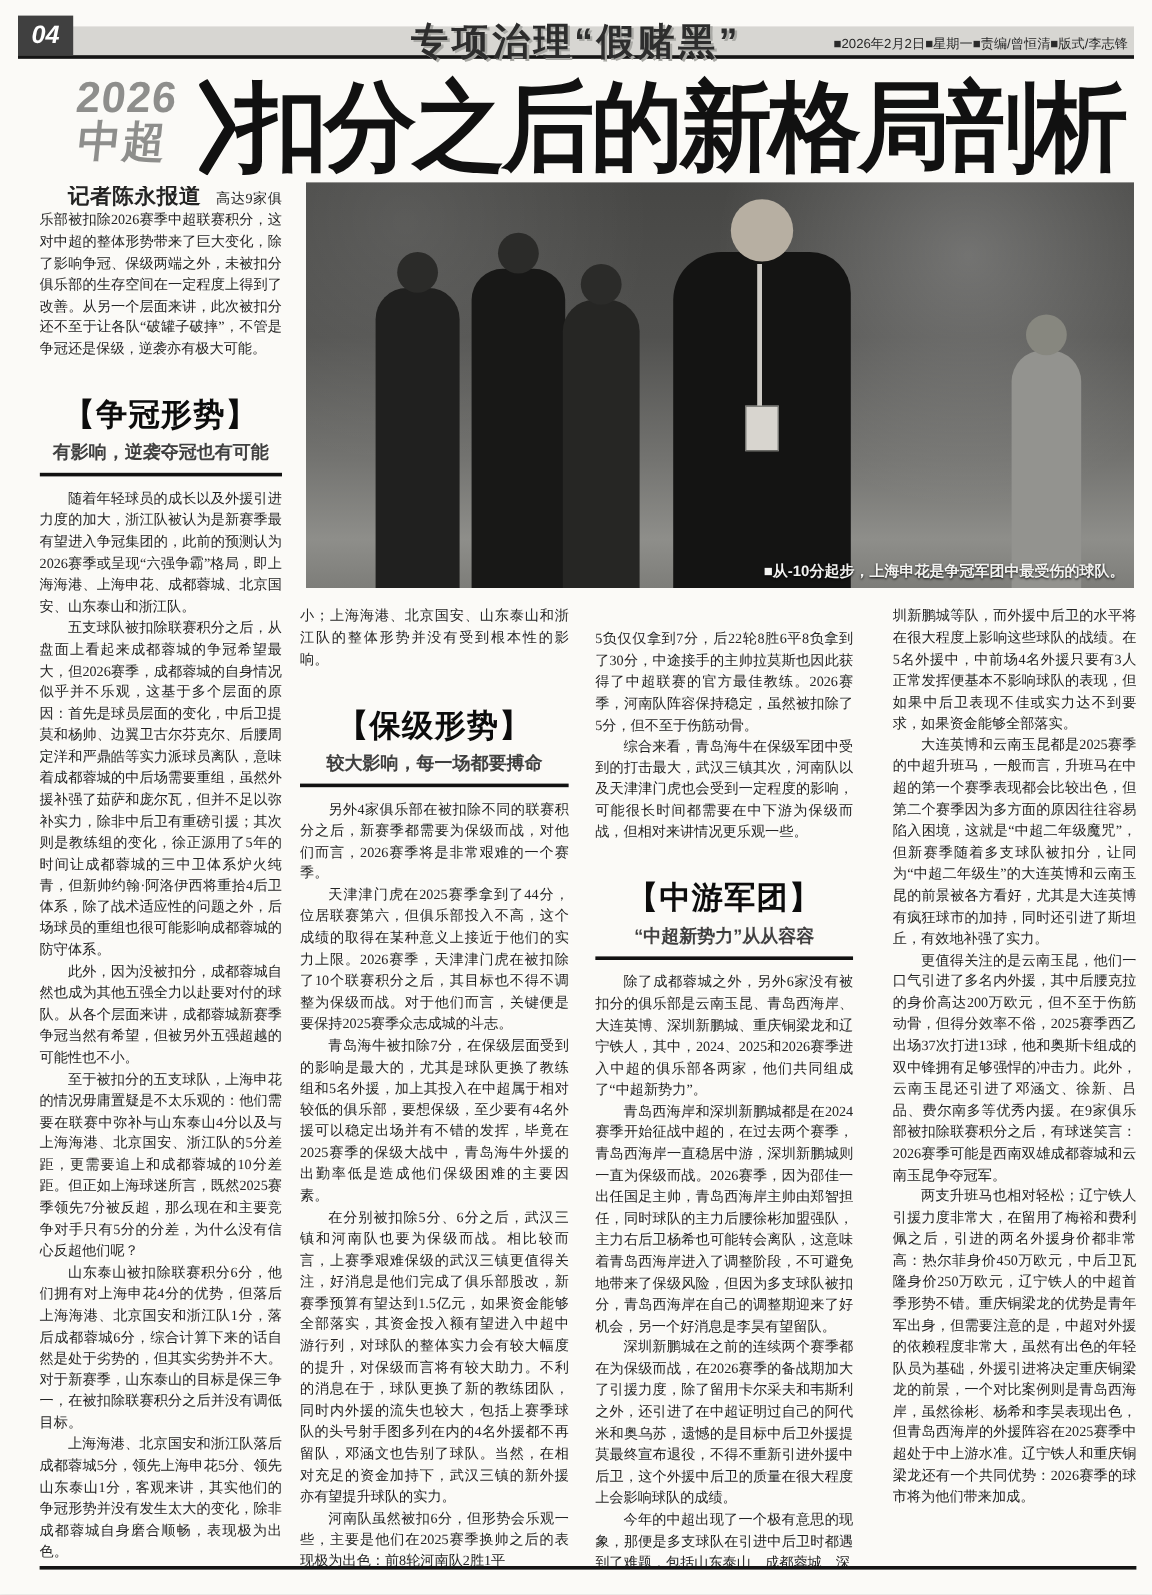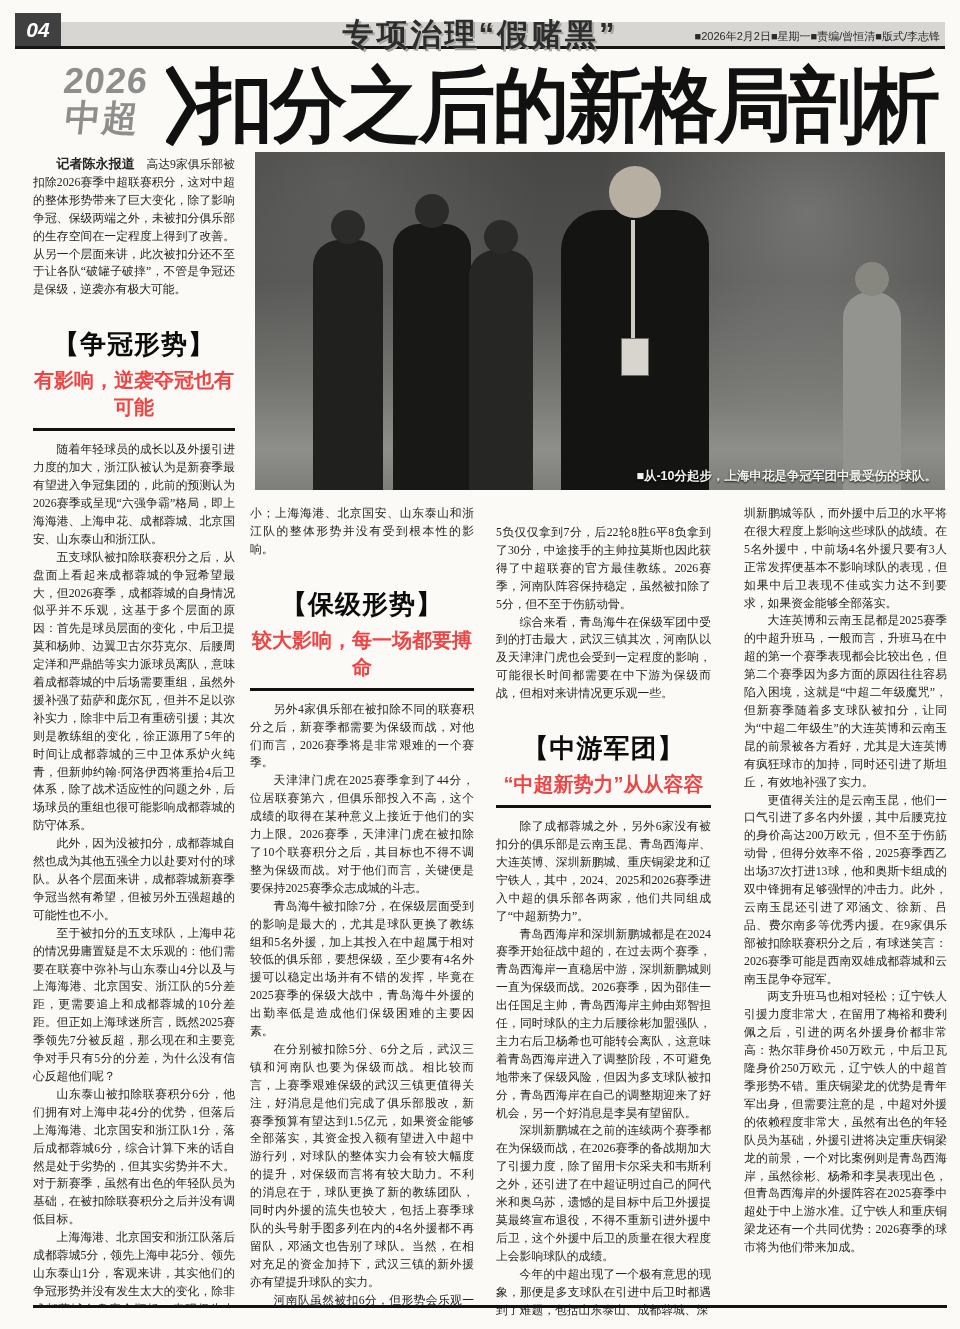--- a/index.html
+++ b/index.html
@@ -45,24 +45,24 @@
   .caption{position:absolute;right:8px;bottom:5px;font-family:"Liberation Sans",sans-serif;
            font-weight:bold;font-size:12.5px;color:#f4f4f2;text-shadow:0 1px 2px #000;}
   
   .col{position:absolute;overflow:hidden;text-align:justify;}
   .col1{left:33px; top:155px;width:202px;height:1150px;}
   .col2{left:250px;top:505px;width:224px;height:803px;}
   .col3{left:496px;top:524px;width:215px;height:803px;}
   .col4{left:744px;top:505px;width:203px;height:803px;}
   .body-p{margin:0;font-size:11.8px;line-height:17.9px;text-indent:2em;color:#242424;}
   .body-p.cont{text-indent:0;}
-  .body-p.lead b{font-size:13px;}
+  .body-p.lead b{font-size:18px;}
   .section{margin:28px 0 10px;text-align:center;font-family:"Liberation Sans","DejaVu Sans",sans-serif;}
   .sec-title{font-size:26px;font-weight:900;letter-spacing:1px;color:#0c0c0c;}
-  .sec-sub{font-size:20px;font-weight:700;margin-top:5px;color:#ef4444;}
+  .sec-sub{font-size:15px;font-weight:700;margin-top:5px;color:#404040;}
   .sec-rule{height:3px;background:#111;margin-top:7px;}
   .bottom-rule{position:absolute;left:33px;right:13px;top:1305px;height:3px;background:#141414;}
 </style>
 </head>
 <body>
 
 <div class="page">
 
   <div class="hdr-band"></div>
   <div class="banner">专项治理“假赌黑”</div>
@@ -105,21 +105,21 @@
       <p class="body-p lead"><b>记者陈永报道</b>　<span>高达9家俱乐部被扣除2026赛季中超联赛积分，这对中超的整体形势带来了巨大变化，除了影响争冠、保级两端之外，未被扣分俱乐部的生存空间在一定程度上得到了改善。从另一个层面来讲，此次被扣分还不至于让各队“破罐子破摔”，不管是争冠还是保级，逆袭亦有极大可能。</span></p>
       <div class="section">
         <div class="sec-title">【争冠形势】</div>
         <div class="sec-sub">有影响，逆袭夺冠也有可能</div>
         <div class="sec-rule"></div>
       </div>
       <p class="body-p">随着年轻球员的成长以及外援引进力度的加大，浙江队被认为是新赛季最有望进入争冠集团的，此前的预测认为2026赛季或呈现“六强争霸”格局，即上海海港、上海申花、成都蓉城、北京国安、山东泰山和浙江队。</p>
       <p class="body-p">五支球队被扣除联赛积分之后，从盘面上看起来成都蓉城的争冠希望最大，但2026赛季，成都蓉城的自身情况似乎并不乐观，这基于多个层面的原因：首先是球员层面的变化，中后卫提莫和杨帅、边翼卫古尔芬克尔、后腰周定洋和严鼎皓等实力派球员离队，意味着成都蓉城的中后场需要重组，虽然外援补强了茹萨和庞尔瓦，但并不足以弥补实力，除非中后卫有重磅引援；其次则是教练组的变化，徐正源用了5年的时间让成都蓉城的三中卫体系炉火纯青，但新帅约翰·阿洛伊西将重拾4后卫体系，除了战术适应性的问题之外，后场球员的重组也很可能影响成都蓉城的防守体系。</p>
       <p class="body-p">此外，因为没被扣分，成都蓉城自然也成为其他五强全力以赴要对付的球队。从各个层面来讲，成都蓉城新赛季争冠当然有希望，但被另外五强超越的可能性也不小。</p>
       <p class="body-p">至于被扣分的五支球队，上海申花的情况毋庸置疑是不太乐观的：他们需要在联赛中弥补与山东泰山4分以及与上海海港、北京国安、浙江队的5分差距，更需要追上和成都蓉城的10分差距。但正如上海球迷所言，既然2025赛季领先7分被反超，那么现在和主要竞争对手只有5分的分差，为什么没有信心反超他们呢？</p>
-      <p class="body-p">山东泰山被扣除联赛积分6分，他们拥有对上海申花4分的优势，但落后上海海港、北京国安和浙江队1分，落后成都蓉城6分，综合计算下来的话自然是处于劣势的，但其实劣势并不大。对于新赛季，虽然有出色的年轻队员为基础，在被扣除联赛积分之后并没有调低目标。</p>
+      <p class="body-p">山东泰山被扣除联赛积分6分，他们拥有对上海申花4分的优势，但落后上海海港、北京国安和浙江队1分，落后成都蓉城6分，综合计算下来的话自然是处于劣势的，但其实劣势并不大。对于新赛季，山东泰山的目标是保三争一，在被扣除联赛积分之后并没有调低目标。</p>
       <p class="body-p">上海海港、北京国安和浙江队落后成都蓉城5分，领先上海申花5分、领先山东泰山1分，客观来讲，其实他们的争冠形势并没有发生太大的变化，除非成都蓉城自身磨合顺畅，表现极为出色。</p>
     </div>
   <div class="col col2">
       <p class="body-p cont">小；上海海港、北京国安、山东泰山和浙江队的整体形势并没有受到根本性的影响。</p>
       <div class="section">
         <div class="sec-title">【保级形势】</div>
         <div class="sec-sub">较大影响，每一场都要搏命</div>
         <div class="sec-rule"></div>
       </div>
       <p class="body-p">另外4家俱乐部在被扣除不同的联赛积分之后，新赛季都需要为保级而战，对他们而言，2026赛季将是非常艰难的一个赛季。</p>

